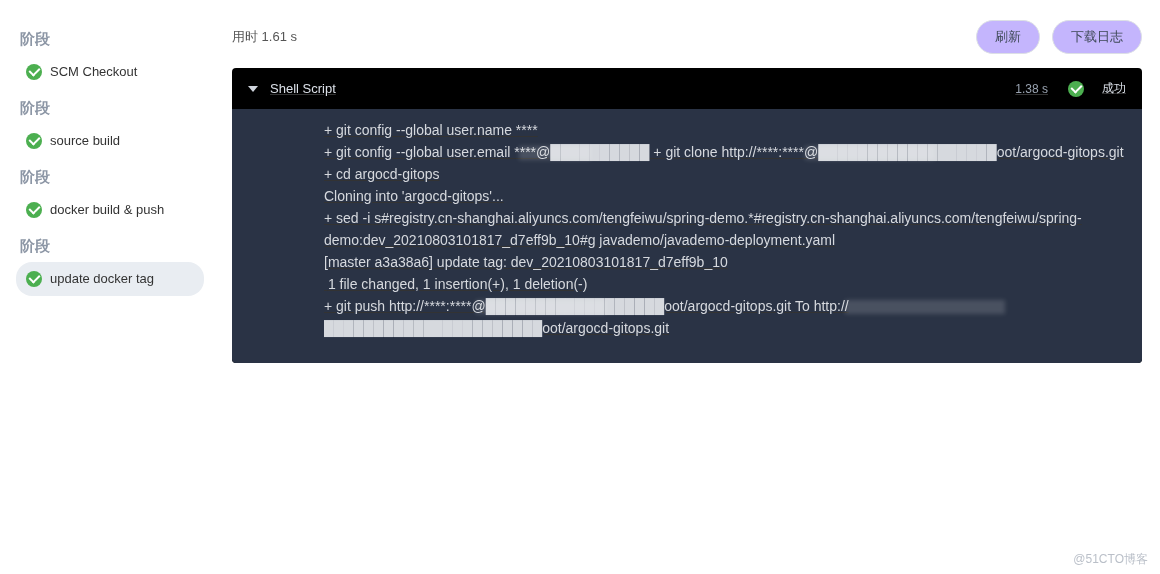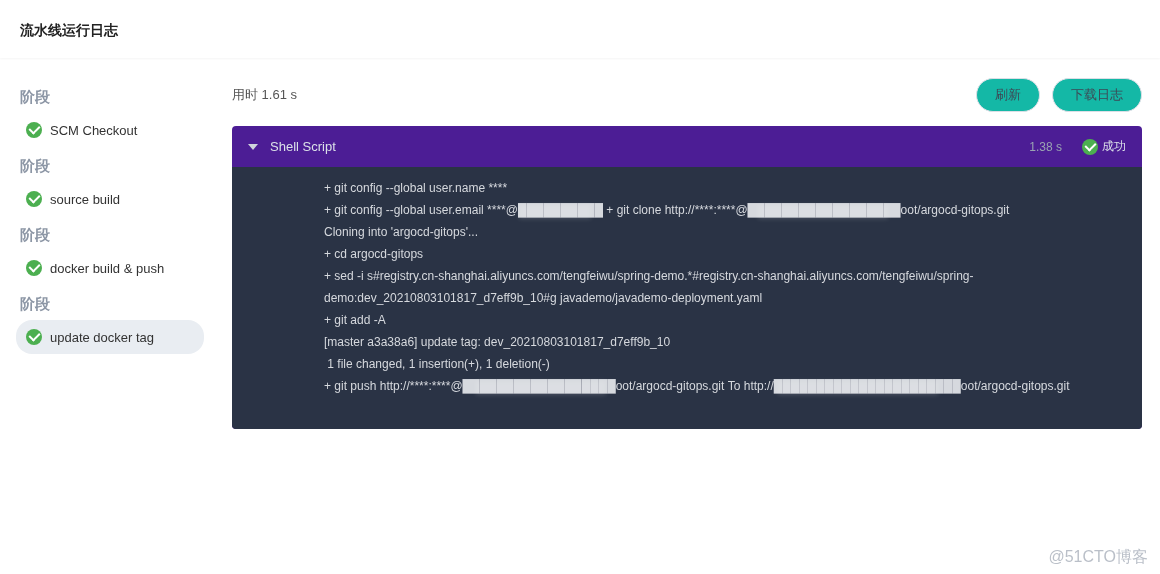--- a/index.html
+++ b/index.html
@@ -3,46 +3,45 @@
 <meta charset="utf-8">
 <style>
   * { margin: 0; padding: 0; box-sizing: border-box; }
   body { font-family: -apple-system, BlinkMacSystemFont, "Segoe UI", "PingFang SC", "Microsoft YaHei", sans-serif; font-size: 13px; color: #333; background: #fff; width: 1160px; height: 574px; overflow: hidden; }
   .layout { display: flex; flex-direction: column; height: 100%; }
   .header { padding: 22px 20px 18px; font-weight: 600; color: #222; font-size: 14px; position: relative; }
   .header::after { content: ""; position: absolute; left: 0; right: 0; bottom: 0; height: 1px; box-shadow: 0 1px 2px rgba(0,0,0,.06); }
   .body { flex: 1; display: flex; }
   .sidebar { width: 220px; padding: 20px 16px; min-height: 0; }
   .stage-label { color: #8c96a5; font-size: 15px; padding: 10px 4px 6px; font-weight: bold; }
-  .stage-item { display: flex; align-items: center; gap: 8px; padding: 9px 10px; border-radius: 16px; cursor: pointer; color: #333; }
+  .stage-item { display: flex; gap: 8px; padding: 9px 10px; border-radius: 16px; cursor: pointer; color: #333; }
   .stage-item.active { background: #e9edf2; }
   .ok-icon { width: 16px; height: 16px; border-radius: 50%; background: #4caf50; display: inline-flex; align-items: center; justify-content: center; flex-shrink: 0; }
   .ok-icon::after { content: ""; width: 5px; height: 8px; border: solid #fff; border-width: 0 2px 2px 0; transform: rotate(45deg) translate(-1px, -1px); }
   .main { flex: 1; padding: 20px 18px 0 12px; min-width: 0; }
   .toolbar { display: flex; align-items: center; justify-content: space-between; margin-bottom: 14px; }
   .duration { color: #555; font-size: 13px; }
   .btn-group { display: flex; gap: 12px; }
-  .btn { border: 1px solid #dcdfe6; background: #14b8a6; color: #3d4855; padding: 7px 18px; border-radius: 18px; cursor: pointer; font-size: 13px; }
-  .log-panel { background: #4c1d95; border-radius: 4px; overflow: hidden; }
+  .btn { border: 1px solid #dcdfe6; background: #c4b5fd; color: #3d4855; padding: 7px 18px; border-radius: 18px; cursor: pointer; font-size: 13px; }
+  .log-panel { background: #000000; border-radius: 4px; overflow: hidden; text-decoration: underline; }
   .log-head { display: flex; align-items: center; padding: 12px 16px; color: #dbe0e8; gap: 12px; }
   .caret { width: 0; height: 0; border-left: 5px solid transparent; border-right: 5px solid transparent; border-top: 6px solid #cfd4dc; }
   .log-title { flex: 1; font-size: 13px; }
   .log-meta { color: #9aa4b2; margin-right: 8px; font-size: 12px; }
-  .log-status { color: #dbe0e8; display: flex; align-items: center; gap: 4px; font-size: 12px; text-align: right; }
-  .log-body { background: #2a3345; color: #d6d9de; padding: 10px 18px 32px 92px; font-size: 12px; line-height: 22px; font-family: -apple-system, "Segoe UI", "Microsoft YaHei", sans-serif; }
+  .log-status { color: #dbe0e8; display: flex; align-items: center; gap: 18px; font-size: 12px; text-align: right; }
+  .log-body { background: #2a3345; color: #d6d9de; padding: 10px 18px 24px 92px; font-size: 14px; line-height: 22px; font-family: -apple-system, "Segoe UI", "Microsoft YaHei", sans-serif; }
   .log-line { white-space: pre-wrap; word-break: break-word; position: relative; }
   .blur-host { position: relative; display: inline; }
   .blur { position: absolute; top: 2px; height: 14px; background: rgba(255,255,255,.15); filter: blur(2px); pointer-events: none; }
-  .watermark { position: fixed; right: 12px; bottom: 6px; color: #a9b0bb; font-size: 16px; opacity: .8; }
+  .watermark { position: fixed; right: 12px; bottom: 6px; color: #a9b0bb; font-size: 12px; opacity: .8; }
 </style>
 </head>
 <body>
 
 <div class="layout">
-  <div class="header">流水线运行日志</div>
   <div class="body">
 
     <aside class="sidebar">
       <div class="stage-label">阶段</div>
       <div class="stage-item">
         <span class="ok-icon"></span>
         <span>SCM Checkout</span>
       </div>
       <div class="stage-label">阶段</div>
       <div class="stage-item">
@@ -77,24 +76,23 @@
           <span class="log-meta">1.38 s</span>
           <span class="log-status">
             <span class="ok-icon"></span>
             <span>成功</span>
           </span>
         </div>
         <div class="log-body">
           <div class="log-line">+ git config --global user.name ****</div>
           <div class="log-line blur-host"><span>+ git config --global user.email ****@██████████</span><span class="blur" style="left:195px;width:72px"></span></div>
           <div class="log-line blur-host"><span>+ git clone http://****:****@██████████████████oot/argocd-gitops.git</span><span class="blur" style="left:152px;width:130px"></span></div>
+          <div class="log-line">+ cd argocd-gitops</div>
           <div class="log-line">Cloning into 'argocd-gitops'...</div>
-          <div class="log-line">+ cd argocd-gitops</div>
           <div class="log-line">+ sed -i s#registry.cn-shanghai.aliyuncs.com/tengfeiwu/spring-demo.*#registry.cn-shanghai.aliyuncs.com/tengfeiwu/spring-demo:dev_20210803101817_d7eff9b_10#g javademo/javademo-deployment.yaml</div>
-          <div class="log-line">+ git add -A</div>
           <div class="log-line">[master a3a38a6] update tag: dev_20210803101817_d7eff9b_10</div>
           <div class="log-line"> 1 file changed, 1 insertion(+), 1 deletion(-)</div>
           <div class="log-line blur-host"><span>+ git push http://****:****@██████████████████oot/argocd-gitops.git</span><span class="blur" style="left:152px;width:130px"></span></div>
           <div class="log-line blur-host"><span>To http://██████████████████████oot/argocd-gitops.git</span><span class="blur" style="left:50px;width:160px"></span></div>
         </div>
       </div>
     </main>
 
   </div>
 </div>

